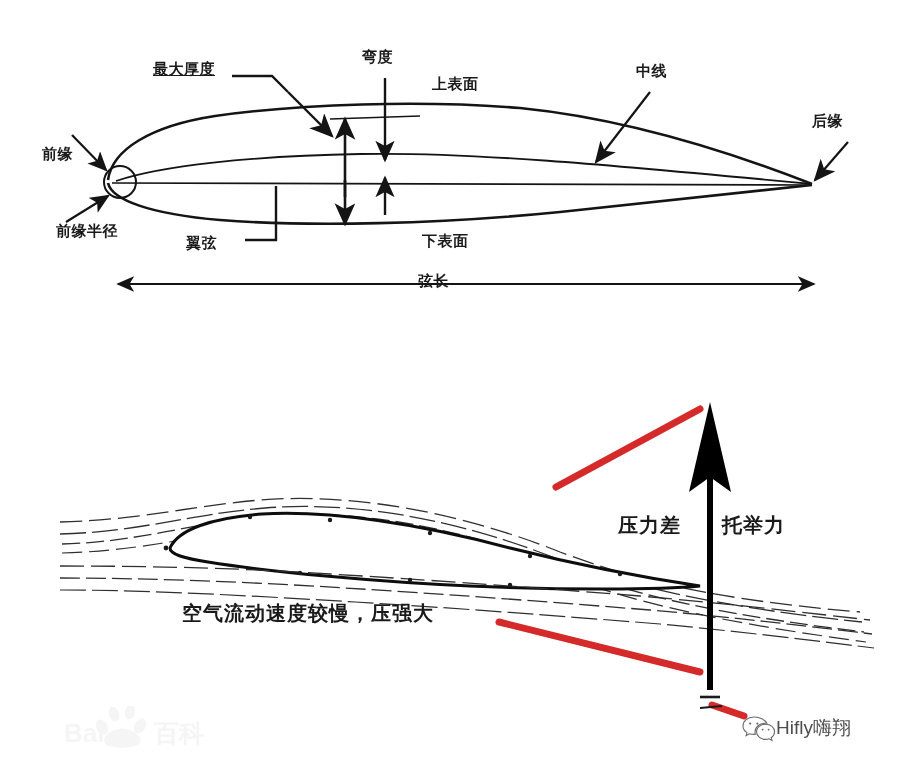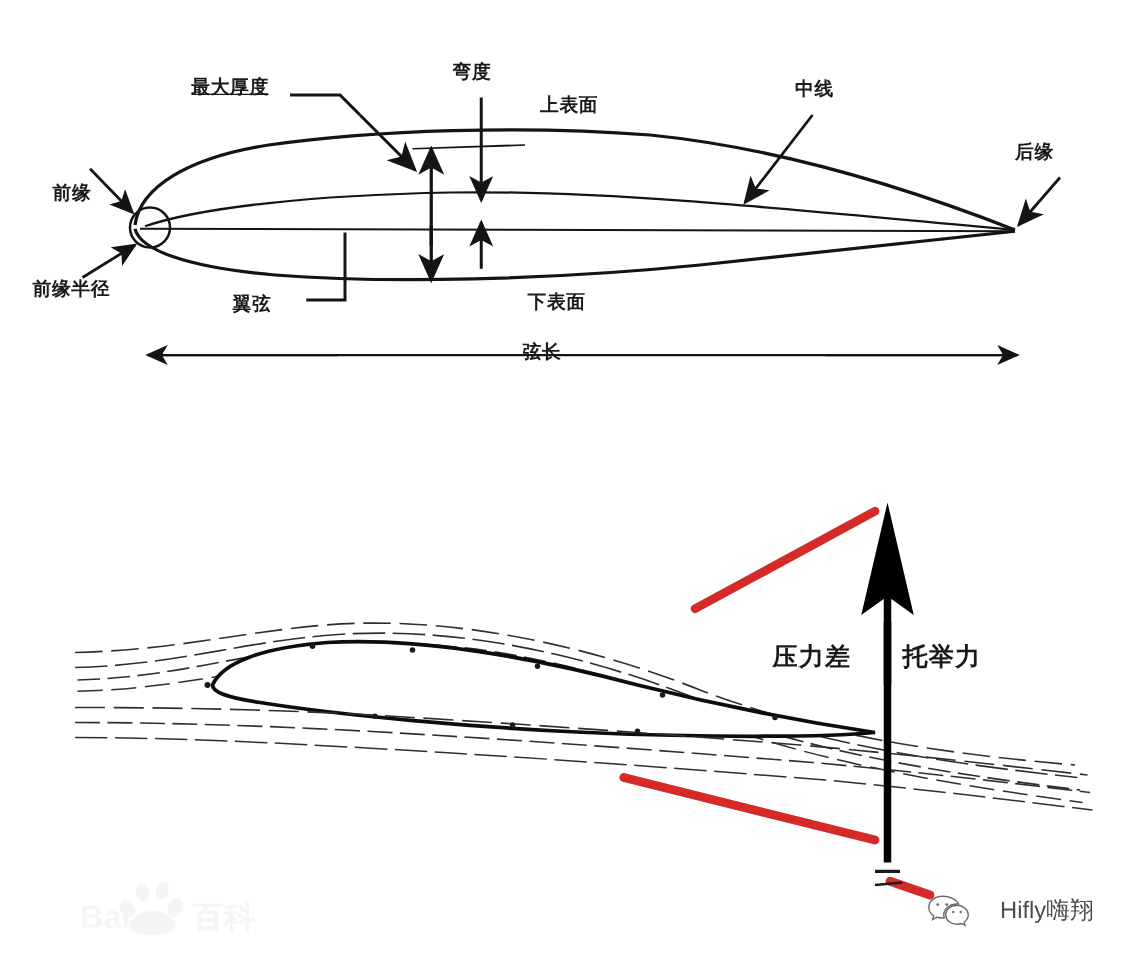--- a/index.html
+++ b/index.html
@@ -40,21 +40,21 @@
     width: 190px;
     height: 42px;
     opacity: 0.55;
   }
   .brand {
     position: absolute;
     left: 742px;
     top: 714px;
     display: flex;
     align-items: center;
-    gap: 24px;
+    gap: 0;
     color: #4a4a4a;
     font-size: 19px;
     white-space: nowrap;
   }
   .brand-text { color: #4e4e4e; font-size: 19px; }
 </style>
 </head>
 <body>
 
 <div id="page">
@@ -154,39 +154,40 @@
     <line x1="710" y1="440" x2="710" y2="690" stroke="#000000" stroke-width="6"></line>
     <path d="M 710 402 L 731 492 L 710 477 L 689 492 Z" fill="#000000"></path>
     <line x1="700" y1="697" x2="720" y2="697" stroke="#1a1a1a" stroke-width="2.6"></line>
     <line x1="700" y1="708" x2="722" y2="706" stroke="#1a1a1a" stroke-width="2.2"></line>
 
     <line x1="710" y1="497" x2="710" y2="548" stroke="#000000" stroke-width="6"></line>
   </svg>
 
   <div class="lbl lbl-top" style="left:42px; top:112px;margin-top:33px;">前缘</div>
 
-  <div class="lbl lbl-top" style="left:26px; top:222px;">前缘半径</div>
+  <div class="lbl lbl-top" style="left:56px; top:222px;">前缘半径</div>
 
   <div class="lbl lbl-top" style="left:153px; top:60px;text-decoration:underline;">最大厚度</div>
 
   <div class="lbl lbl-top" style="left:362px; top:48px;">弯度</div>
 
   <div class="lbl lbl-top" style="left:432px; top:75px;">上表面</div>
 
   <div class="lbl lbl-top" style="left:422px; top:232px;">下表面</div>
 
   <div class="lbl lbl-top" style="left:636px; top:62px;">中线</div>
 
   <div class="lbl lbl-top" style="left:812px; top:112px;">后缘</div>
 
   <div class="lbl lbl-top" style="left:186px; top:234px;">翼弦</div>
 
   <div class="lbl lbl-top" style="left:418px; top:272px;">弦长</div>
 
 
+  <div class="lbl lbl-bottom" style="left:182px; top:600px;">空气流动速度较慢，压强大</div>
 
   <div class="lbl lbl-bottom" style="left:618px; top:512px;">压力差</div>
 
   <div class="lbl lbl-bottom" style="left:722px; top:512px;">托举力</div>
 
   <svg class="wm-baidu" viewBox="0 0 190 42">
     <g fill="#ededed">
       <ellipse cx="52" cy="8" rx="5" ry="7.5" transform="rotate(-18 52 8)"></ellipse>
       <ellipse cx="68" cy="6" rx="5" ry="7.5" transform="rotate(14 68 6)"></ellipse>
       <ellipse cx="40" cy="21" rx="5.5" ry="8" transform="rotate(-30 40 21)"></ellipse>

